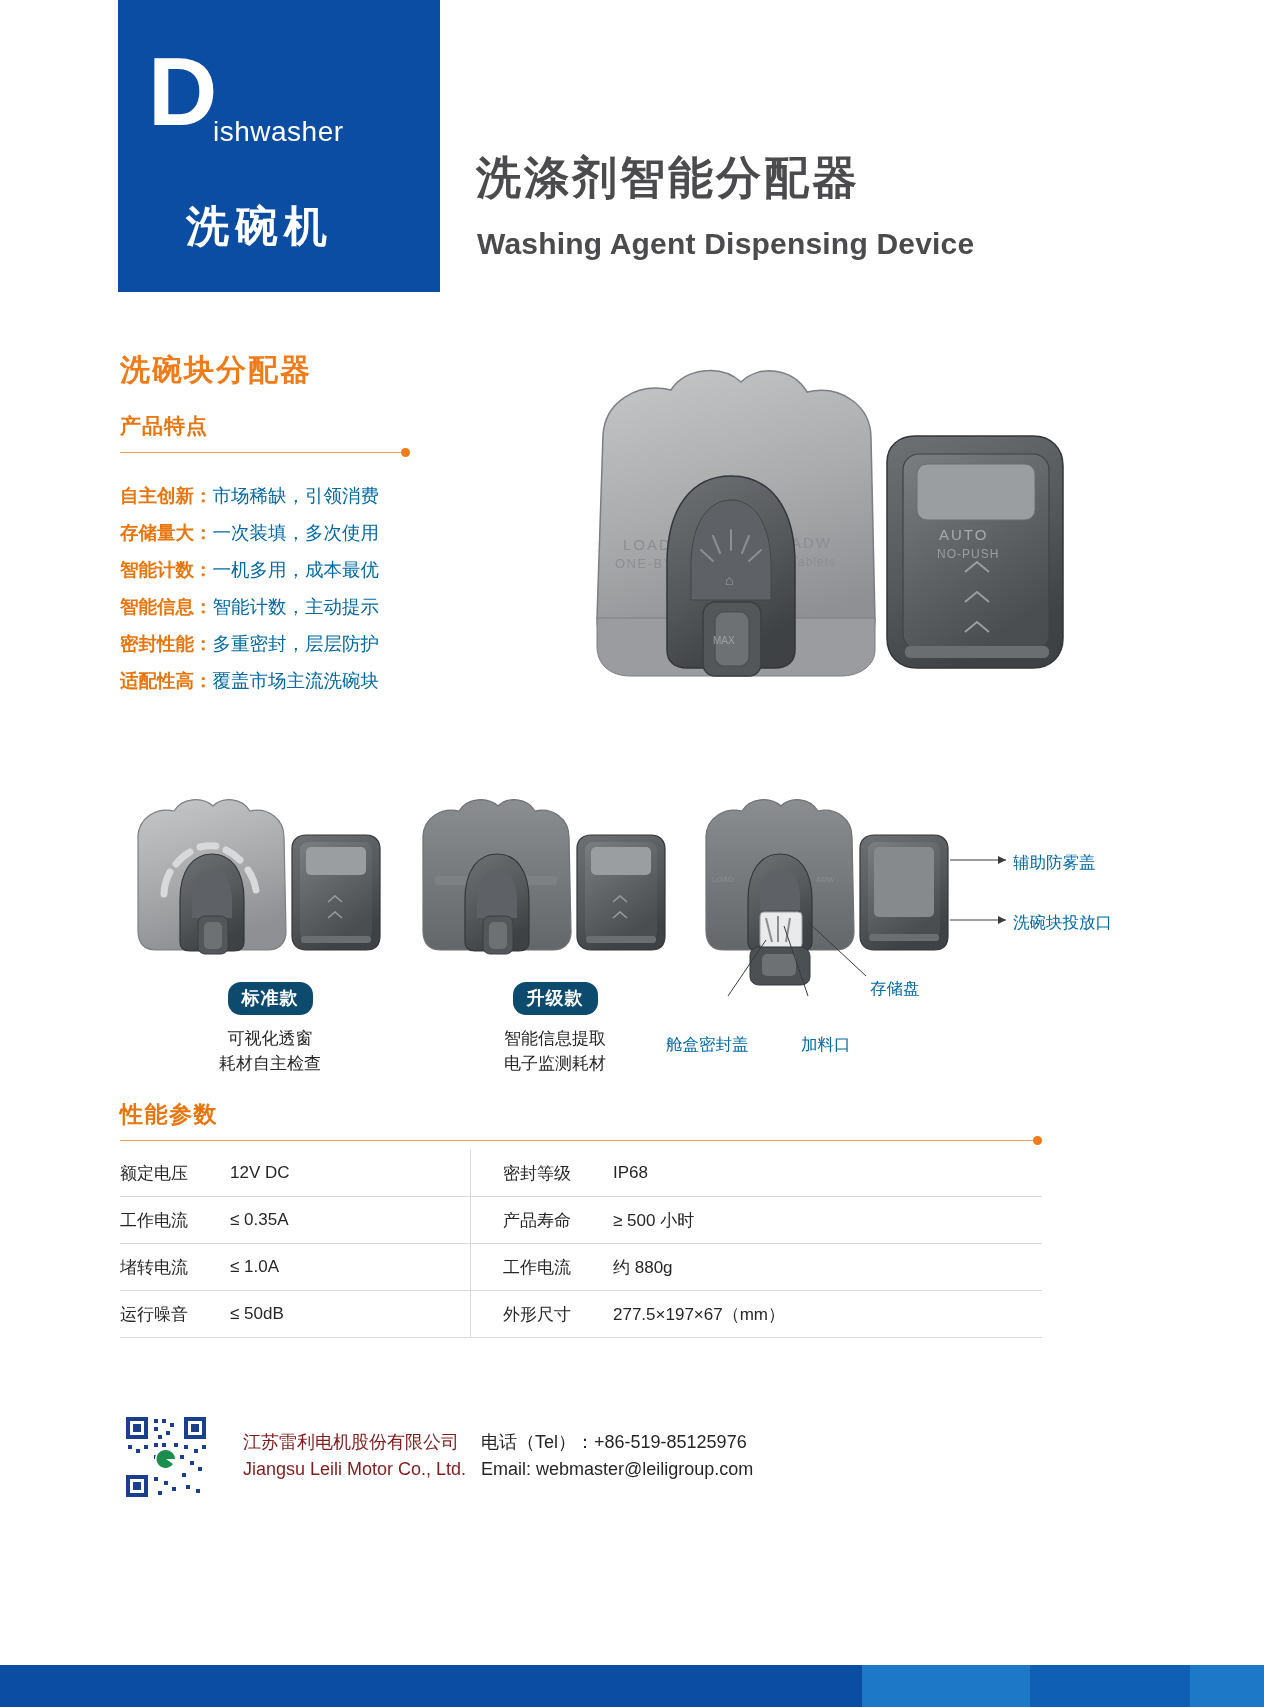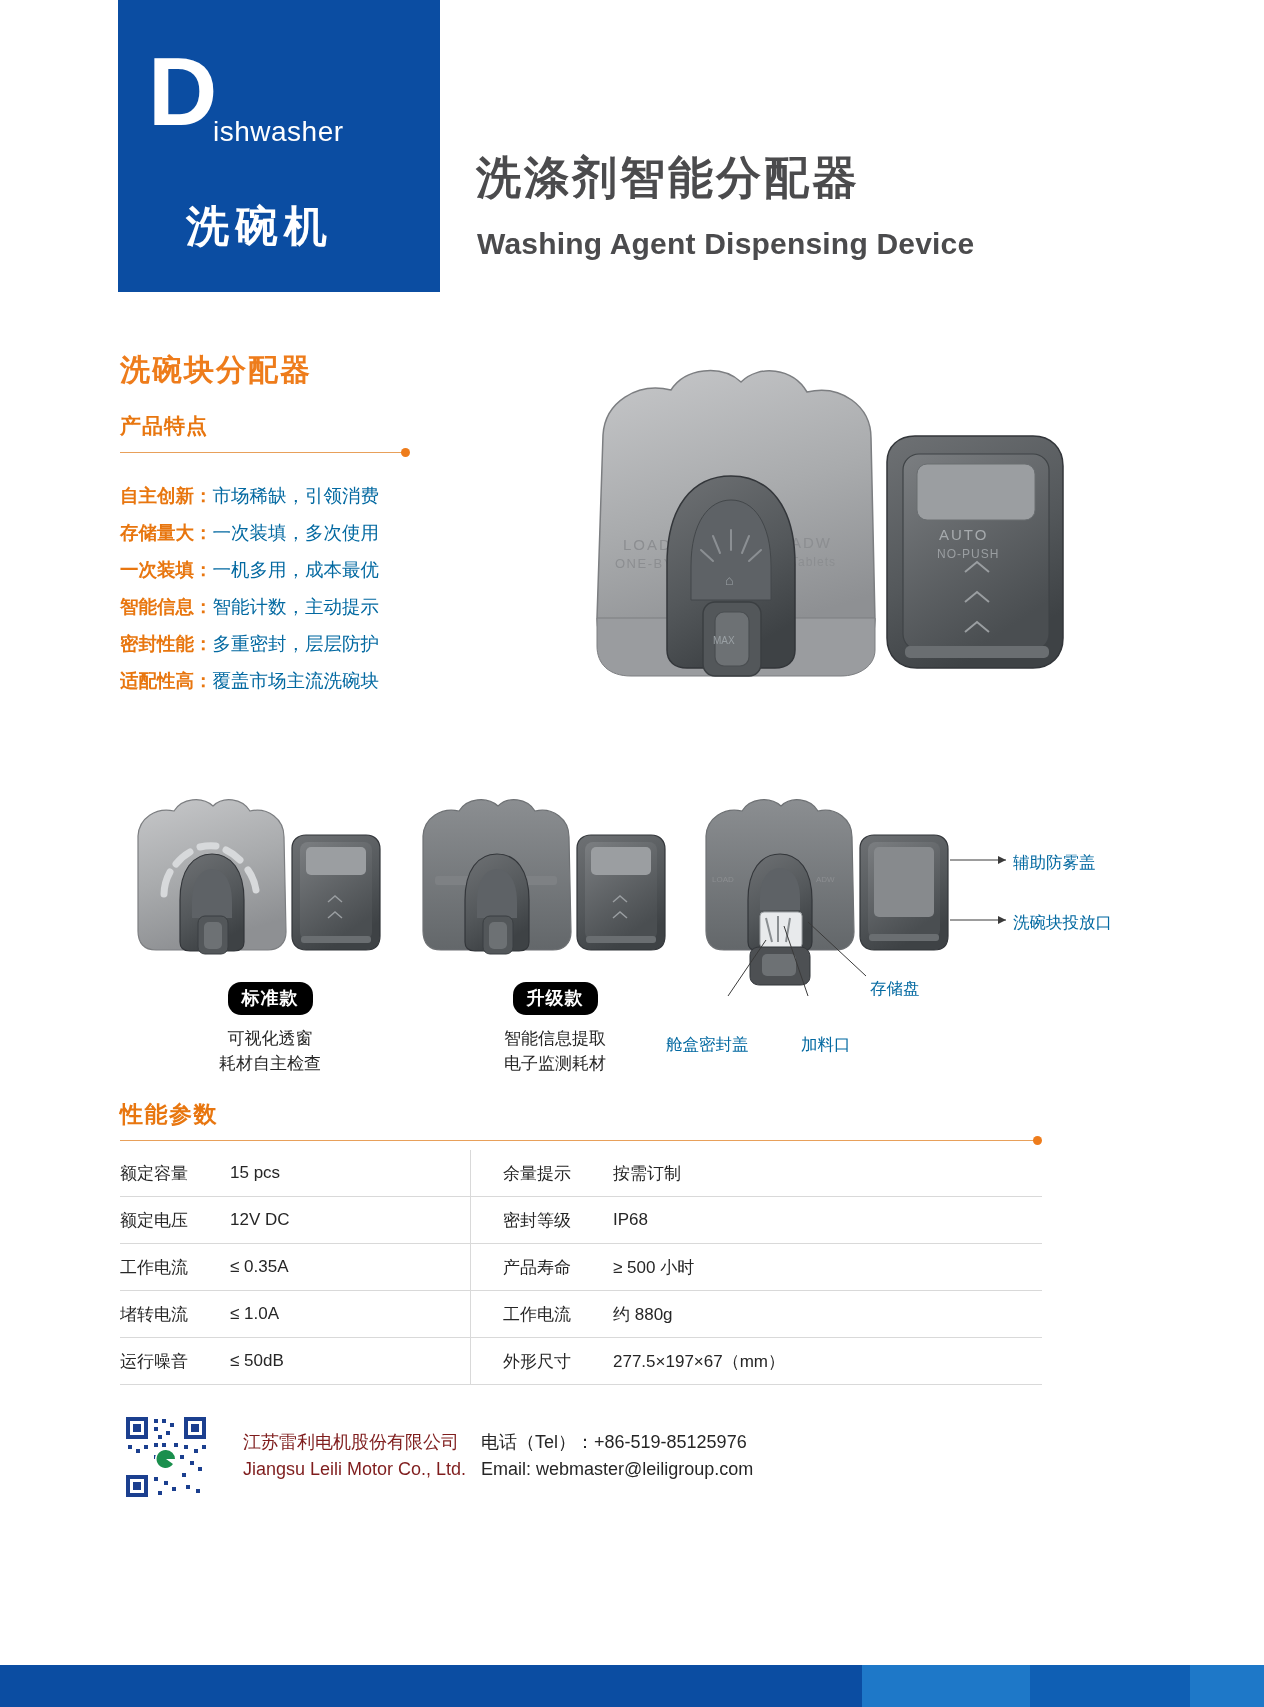--- a/index.html
+++ b/index.html
@@ -145,21 +145,21 @@
   }
   .variant.v1 { left: 10px; }
   .variant.v2 { left: 295px; }
   .variant.v3 { left: 578px; }
   .variant-img {
     width: 300px; height: 180px;
     position: relative;
   }
   .badge {
     display: inline-block;
-    background: #000000;
+    background: #0c4a6e;
     color: #ffffff;
     font-size: 18px;
     font-weight: bold;
     border-radius: 13px;
     padding: 4px 14px 5px 14px;
     letter-spacing: 1px;
   }
   .badge-wrap {
     text-align: center;
     margin-top: 12px;
@@ -286,21 +286,21 @@
 <div class="sub-rule-dot"></div>
 
 <div class="feature-list">
   <div class="feature-row">
     <span class="feature-key">自主创新：</span><span class="feature-val">市场稀缺，引领消费</span>
   </div>
   <div class="feature-row">
     <span class="feature-key">存储量大：</span><span class="feature-val">一次装填，多次使用</span>
   </div>
   <div class="feature-row">
-    <span class="feature-key">一次装填：</span><span class="feature-val">一机多用，成本最优</span>
+    <span class="feature-key">智能计数：</span><span class="feature-val">一机多用，成本最优</span>
   </div>
   <div class="feature-row">
     <span class="feature-key">智能信息：</span><span class="feature-val">智能计数，主动提示</span>
   </div>
   <div class="feature-row">
     <span class="feature-key">密封性能：</span><span class="feature-val">多重密封，层层防护</span>
   </div>
   <div class="feature-row">
     <span class="feature-key">适配性高：</span><span class="feature-val">覆盖市场主流洗碗块</span>
   </div>
@@ -496,27 +496,20 @@
     </div>
   </div>
 </div>
 
 <div class="spec-title">性能参数</div>
 <div class="spec-rule"></div>
 <div class="spec-rule-dot"></div>
 
 <table class="spec">
   <tbody>
-    <tr>
-      <td class="k">额定容量</td>
-      <td class="v">15 pcs</td>
-      <td class="mid"></td>
-      <td class="k2">余量提示</td>
-      <td class="v2">按需订制</td>
-    </tr>
     <tr>
       <td class="k">额定电压</td>
       <td class="v">12V DC</td>
       <td class="mid"></td>
       <td class="k2">密封等级</td>
       <td class="v2">IP68</td>
     </tr>
     <tr>
       <td class="k">工作电流</td>
       <td class="v">≤ 0.35A</td>

